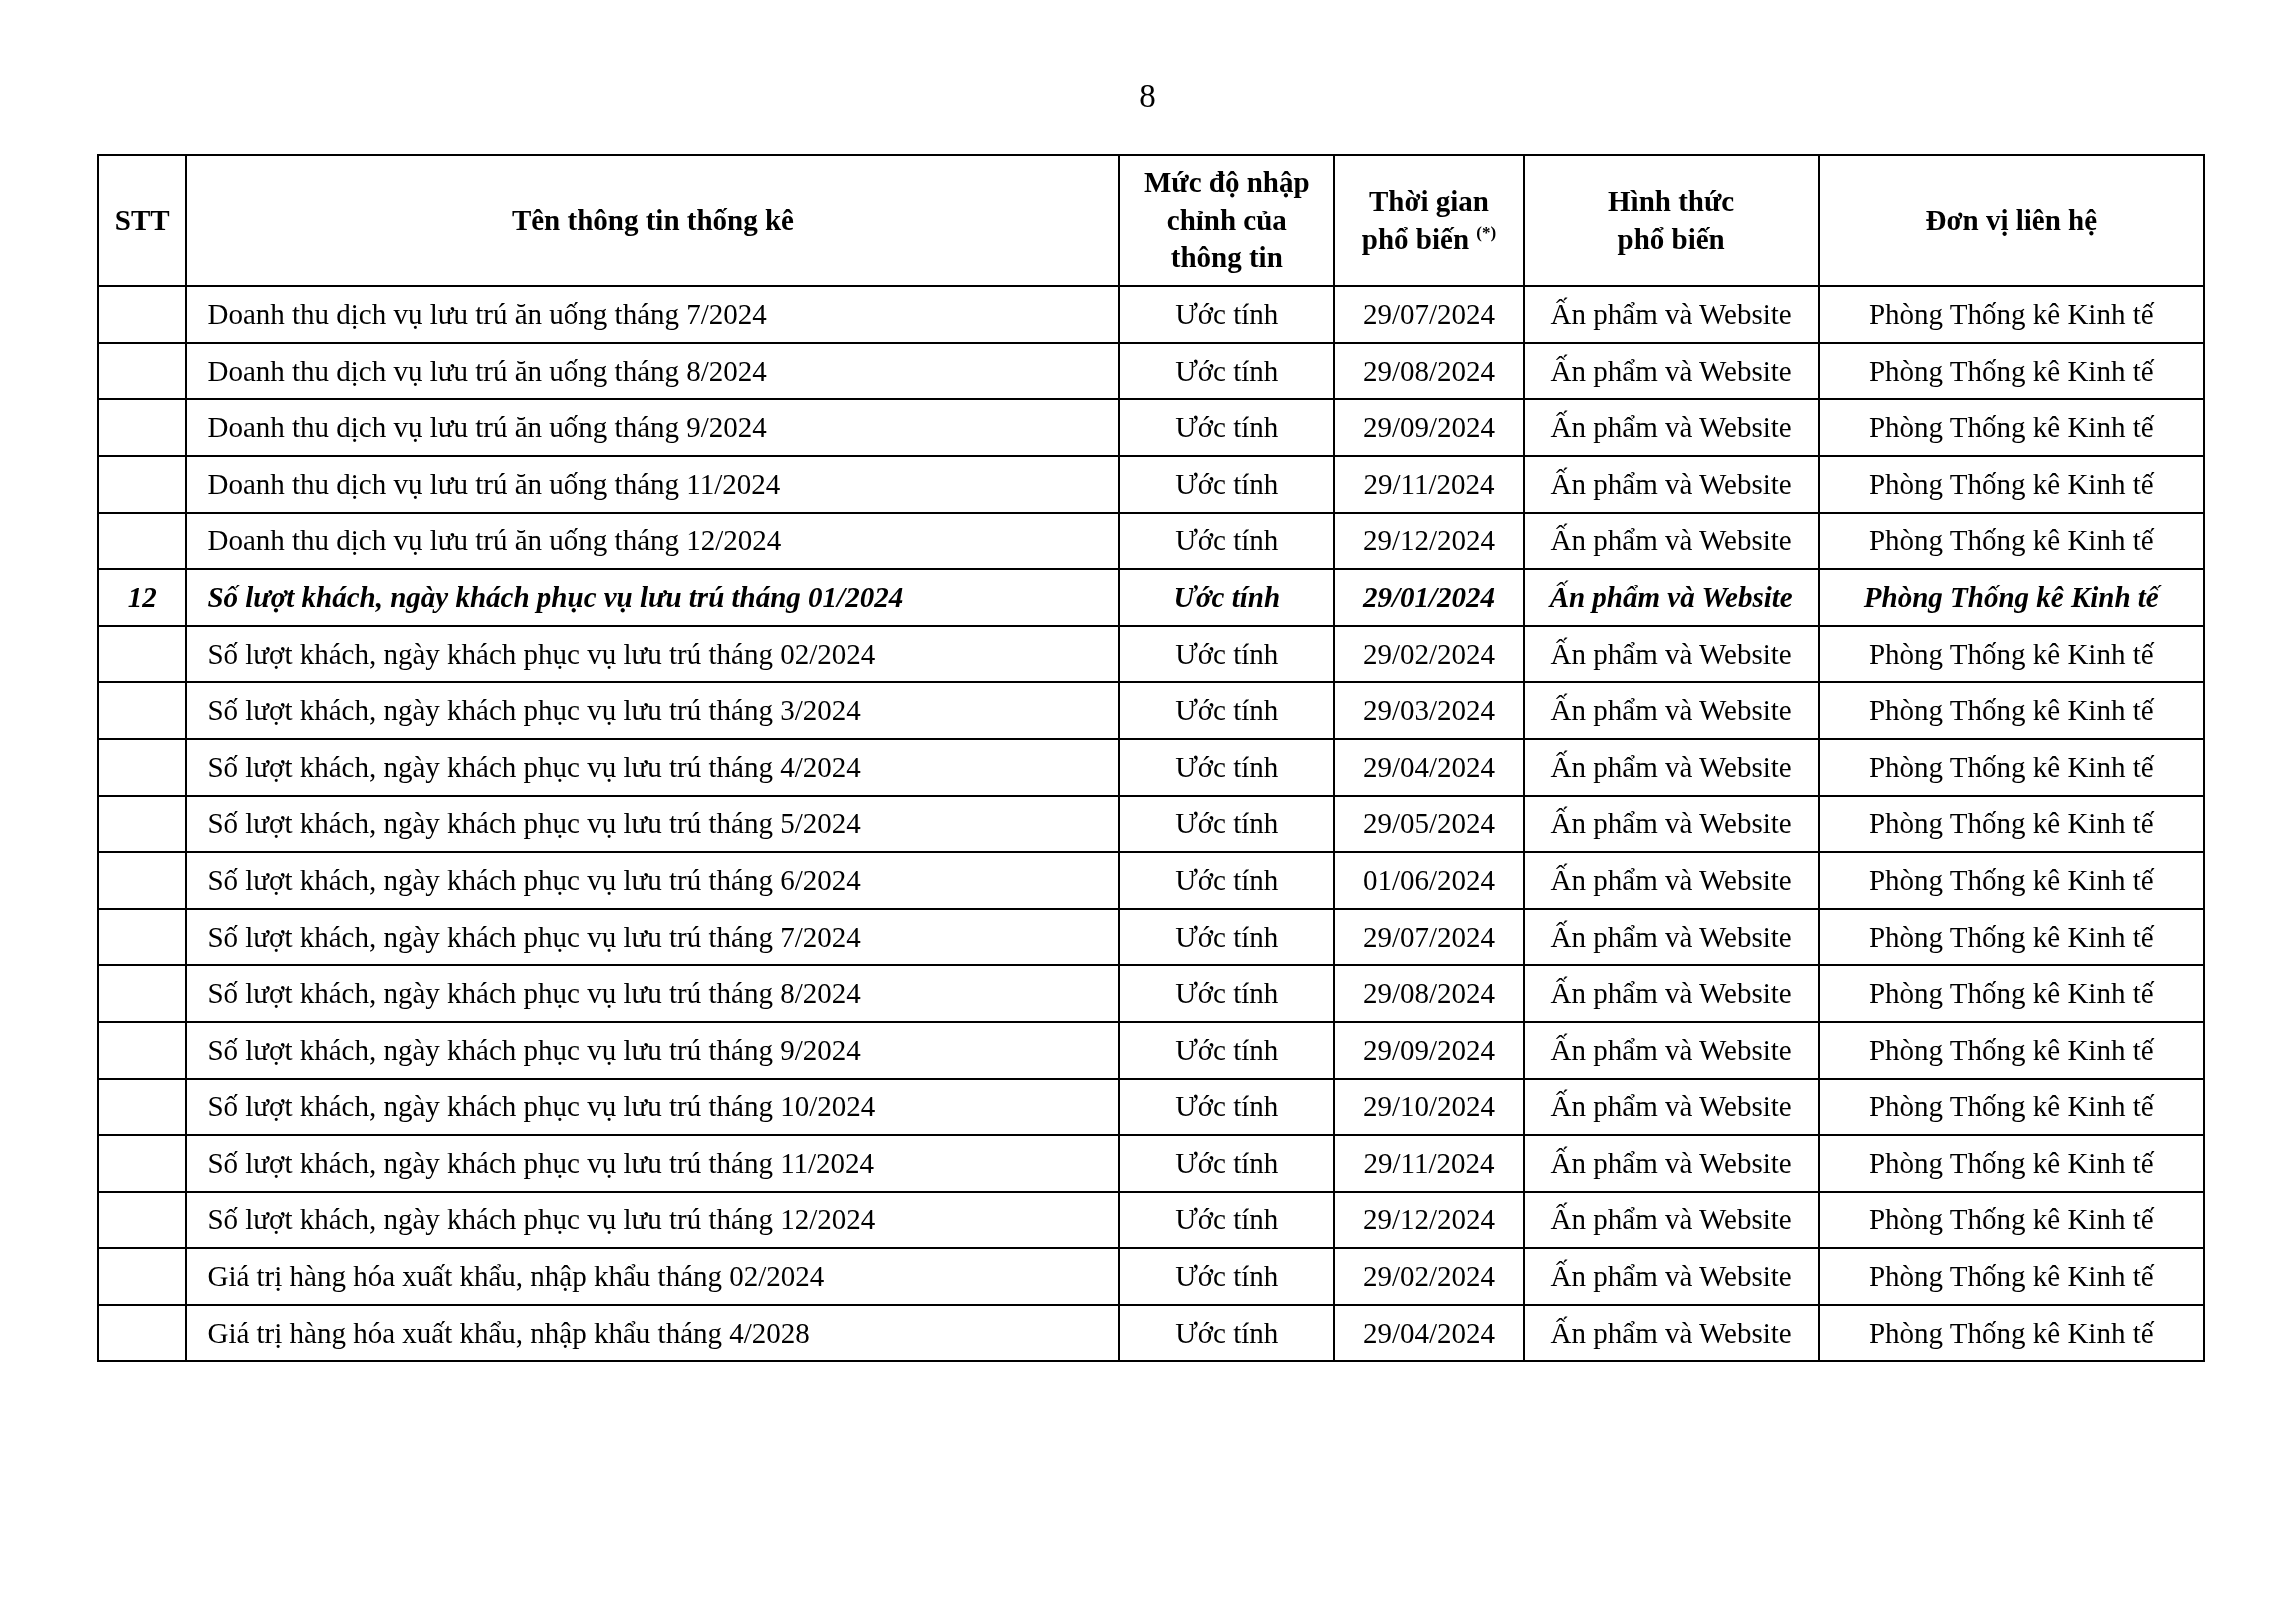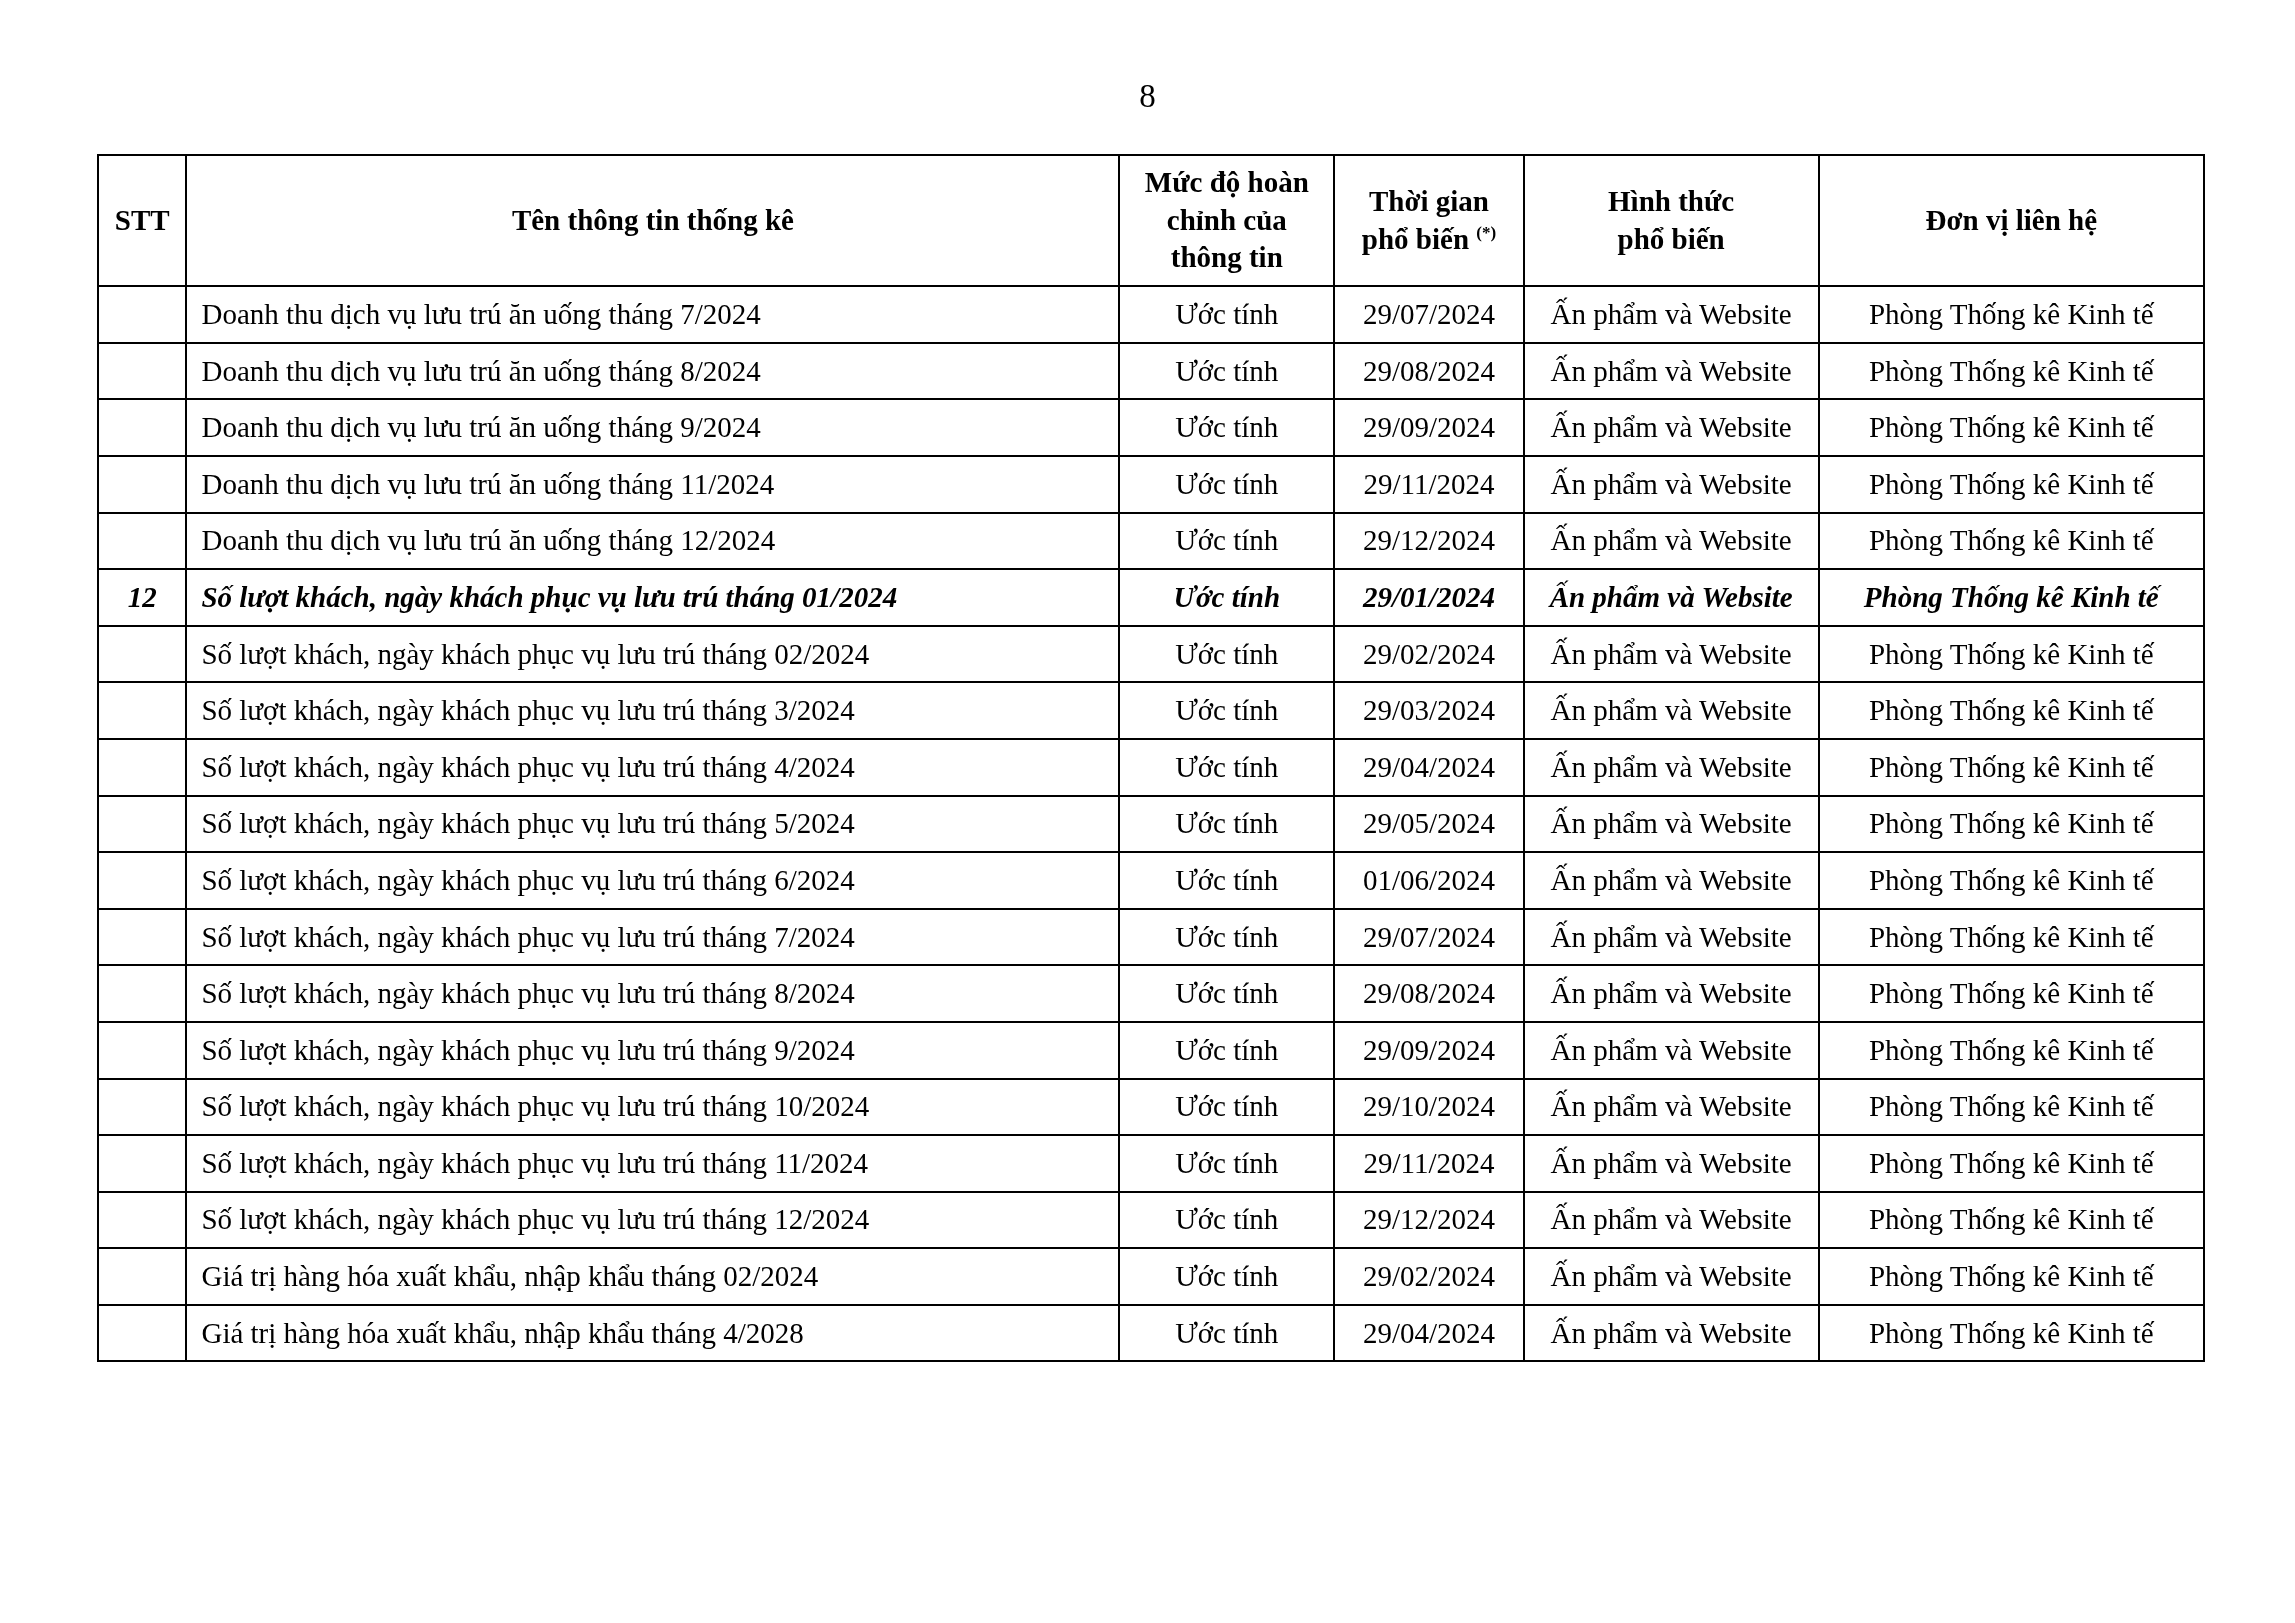--- a/index.html
+++ b/index.html
@@ -49,21 +49,21 @@
     line-height: 1.3;
     padding: 2.6px 3.9px;
   }
   table.stats-table td {
     height: 52px;
     text-align: center;
     padding: 1.3px 3.9px;
   }
   table.stats-table td.col-name {
     text-align: left;
-    padding-left: 14px;
+    padding-left: 20px;
   }
   .hdr-lines {
     white-space: pre-line;
   }
   sup.fnmark {
     font-size: 17px;
     vertical-align: super;
     line-height: 0;
   }
   tr.em td {
@@ -89,21 +89,21 @@
     </colgroup>
     <thead>
       <tr>
         <th>
           <span class="hdr-lines">STT</span>
         </th>
         <th>
           <span class="hdr-lines">Tên thông tin thống kê</span>
         </th>
         <th>
-          <span class="hdr-lines">Mức độ hoàn
+          <span class="hdr-lines">Mức độ nhập
 chỉnh của
 thông tin</span>
         </th>
         <th>
           <span class="hdr-lines">Thời gian
 phổ biến </span><sup class="fnmark">(*)</sup>
         </th>
         <th>
           <span class="hdr-lines">Hình thức
 phổ biến</span>

